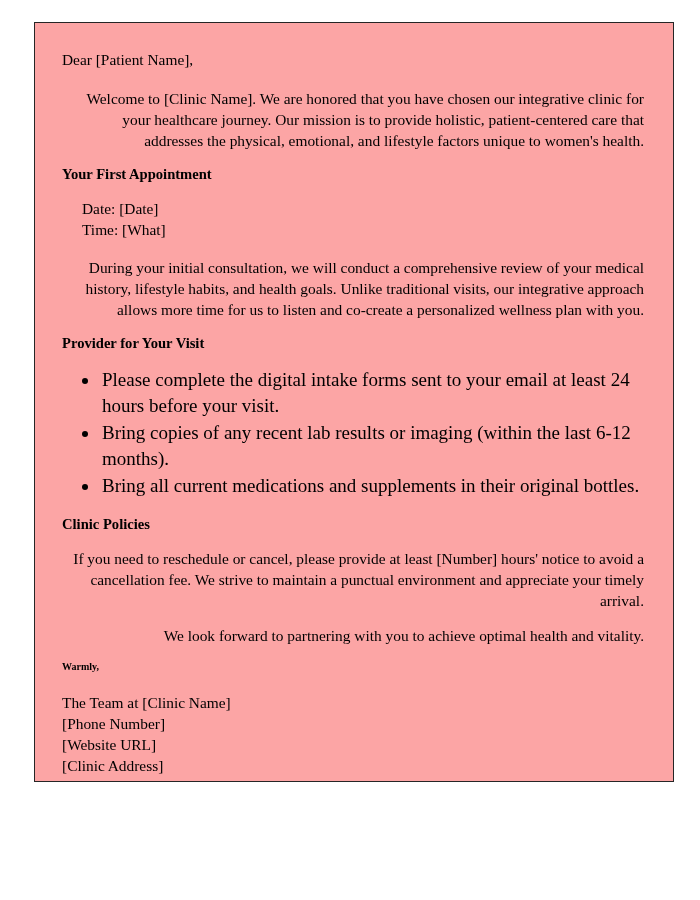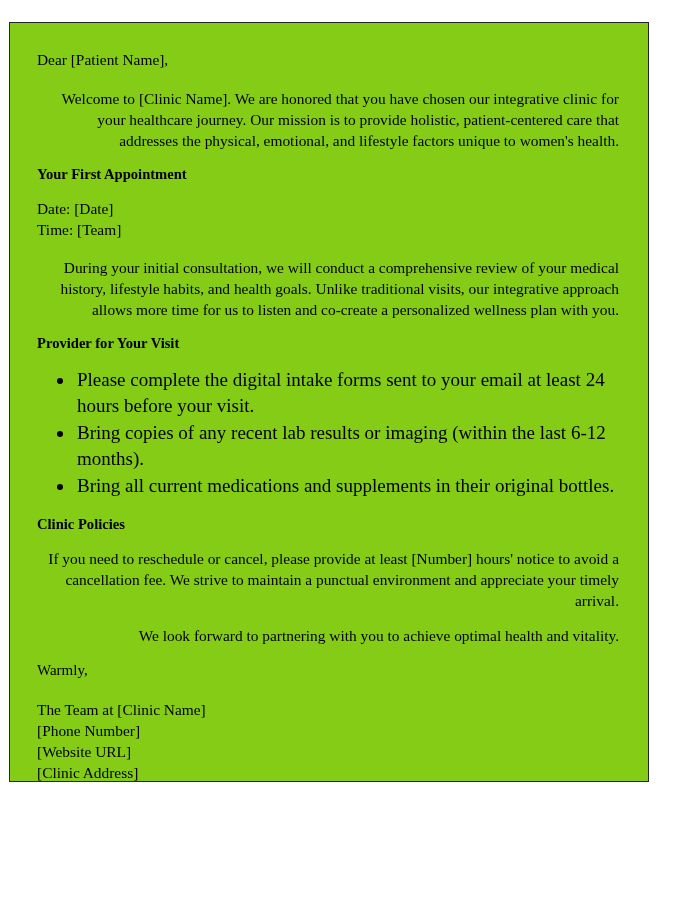--- a/index.html
+++ b/index.html
@@ -9,27 +9,27 @@
   }
   body {
     width: 700px;
     height: 900px;
     font-family: "Liberation Serif", "DejaVu Serif", serif;
     color: #000000;
     overflow: hidden;
   }
   .page-frame {
     position: absolute;
-    left: 9px;
+    left: 34px;
     top: 22px;
     width: 640px;
     height: 760px;
     border: 1px solid #262626;
     box-sizing: border-box;
-    background: #84cc16;
+    background: #fca5a5;
   }
   .letter-body {
     padding: 26px 29px 0 27px;
   }
   p.para {
     margin: 0 0 14px 0;
     font-size: 15.4px;
     line-height: 1.37;
     text-align: right;
   }
@@ -47,35 +47,37 @@
   .spaced-top {
     margin-top: 18px;
   }
   .detail-block {
     margin: 0 0 16px 0;
     font-size: 15.4px;
     line-height: 1.37;
   }
   .detail-line {
     display: block;
+    margin-left: 20px;
   }
   ul.bullet-list {
     margin: 0 0 16px 0;
     padding-left: 38px;
     font-size: 19px;
     line-height: 1.37;
   }
   ul.bullet-list li {
     margin: 0 0 1px 0;
     padding-left: 2px;
   }
   .signoff {
     margin: 0 0 18px 0;
-    font-size: 15px;
+    font-size: 10px;
     line-height: 1.37;
+    font-weight: bold;
   }
   .signature-block {
     margin: 0;
     font-size: 15.4px;
     line-height: 1.37;
   }
   .signature-line {
     display: block;
   }
 </style>
@@ -86,21 +88,21 @@
   <div class="letter-body">
 
     <p class="salutation">Dear [Patient Name],</p>
 
     <p class="para">Welcome to [Clinic Name]. We are honored that you have chosen our integrative clinic for your healthcare journey. Our mission is to provide holistic, patient-centered care that addresses the physical, emotional, and lifestyle factors unique to women's health.</p>
 
     <h2 class="section-heading">Your First Appointment</h2>
 
     <div class="detail-block">
       <span class="detail-line">Date: [Date]</span>
-      <span class="detail-line">Time: [Team]</span>
+      <span class="detail-line">Time: [What]</span>
     </div>
 
 
     <p class="para">During your initial consultation, we will conduct a comprehensive review of your medical history, lifestyle habits, and health goals. Unlike traditional visits, our integrative approach allows more time for us to listen and co-create a personalized wellness plan with you.</p>
 
     <h2 class="section-heading spaced-top">Provider for Your Visit</h2>
 
     <ul class="bullet-list">
       <li>Please complete the digital intake forms sent to your email at least 24 hours before your visit.</li>
       <li>Bring copies of any recent lab results or imaging (within the last 6-12 months).</li>

